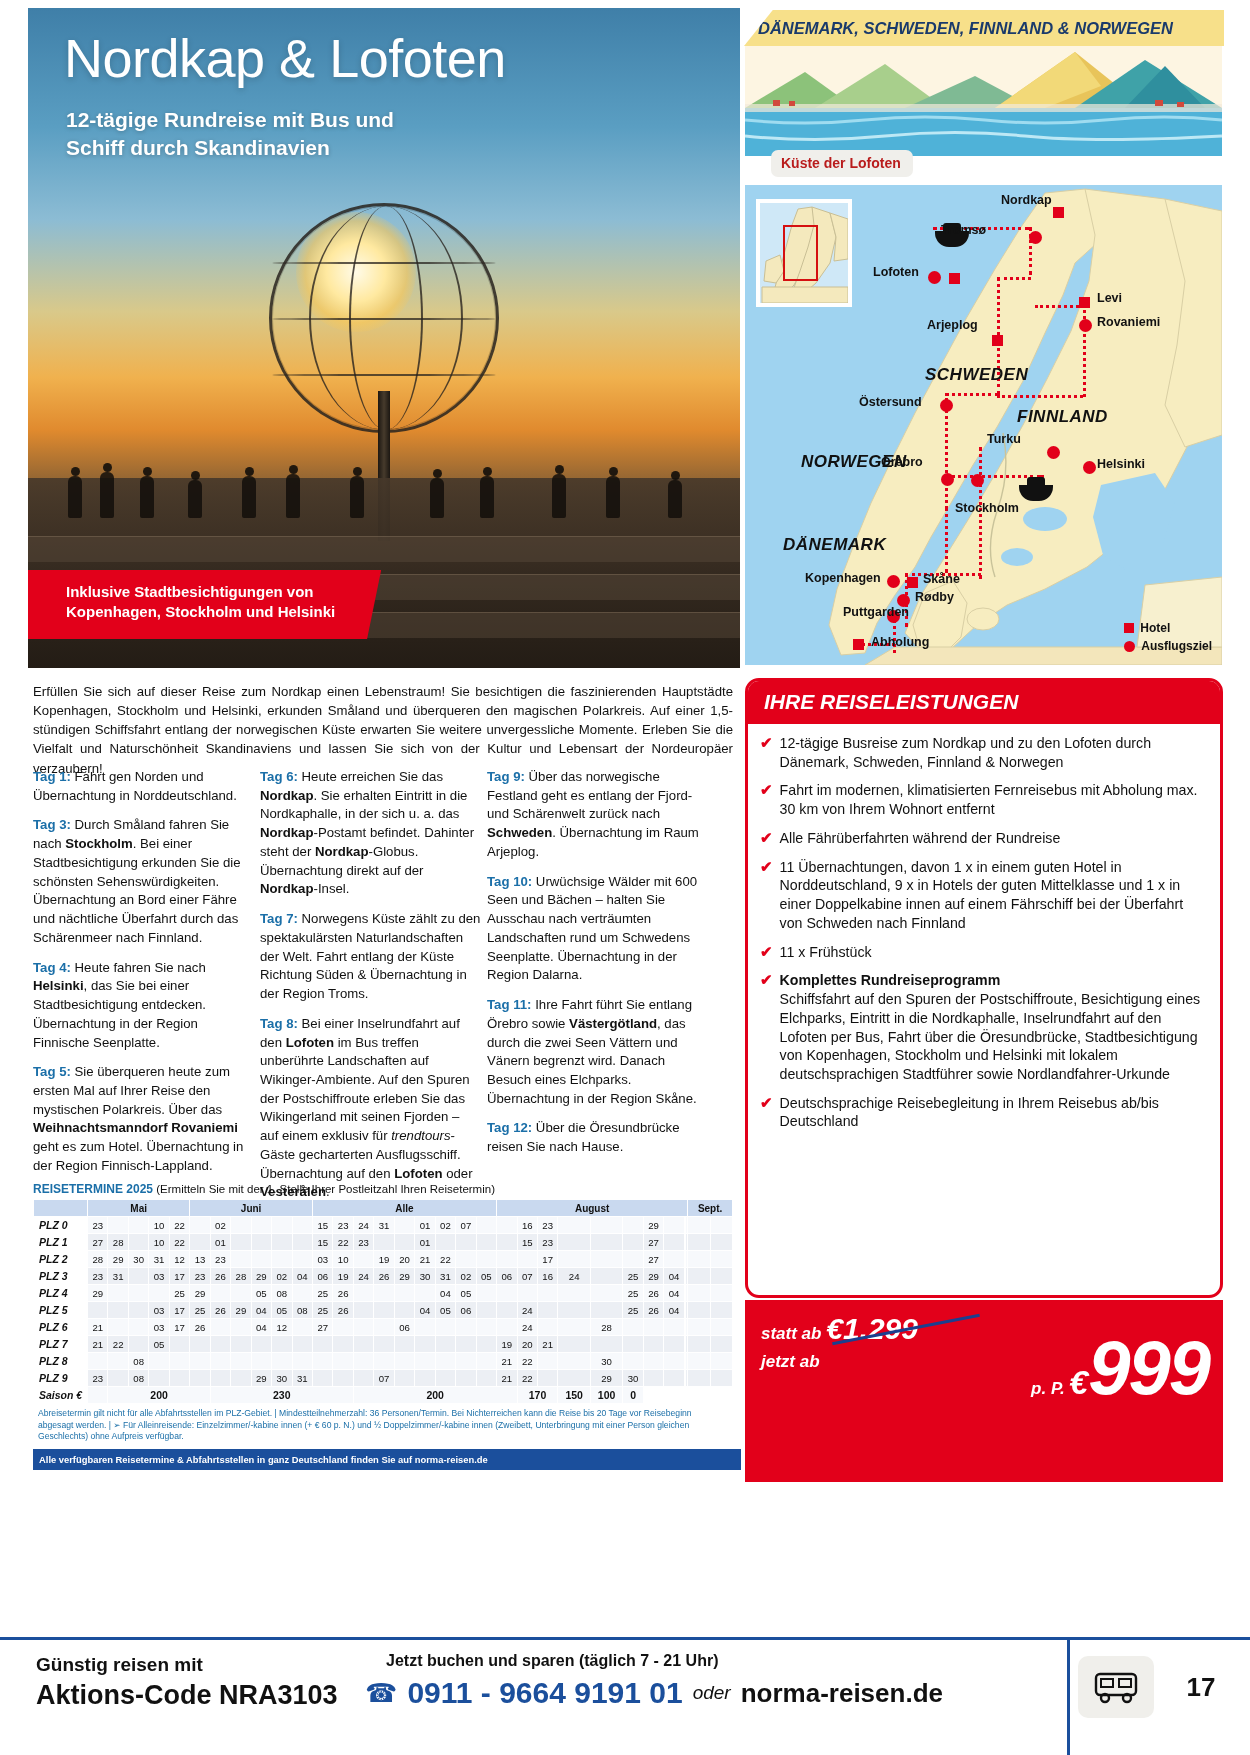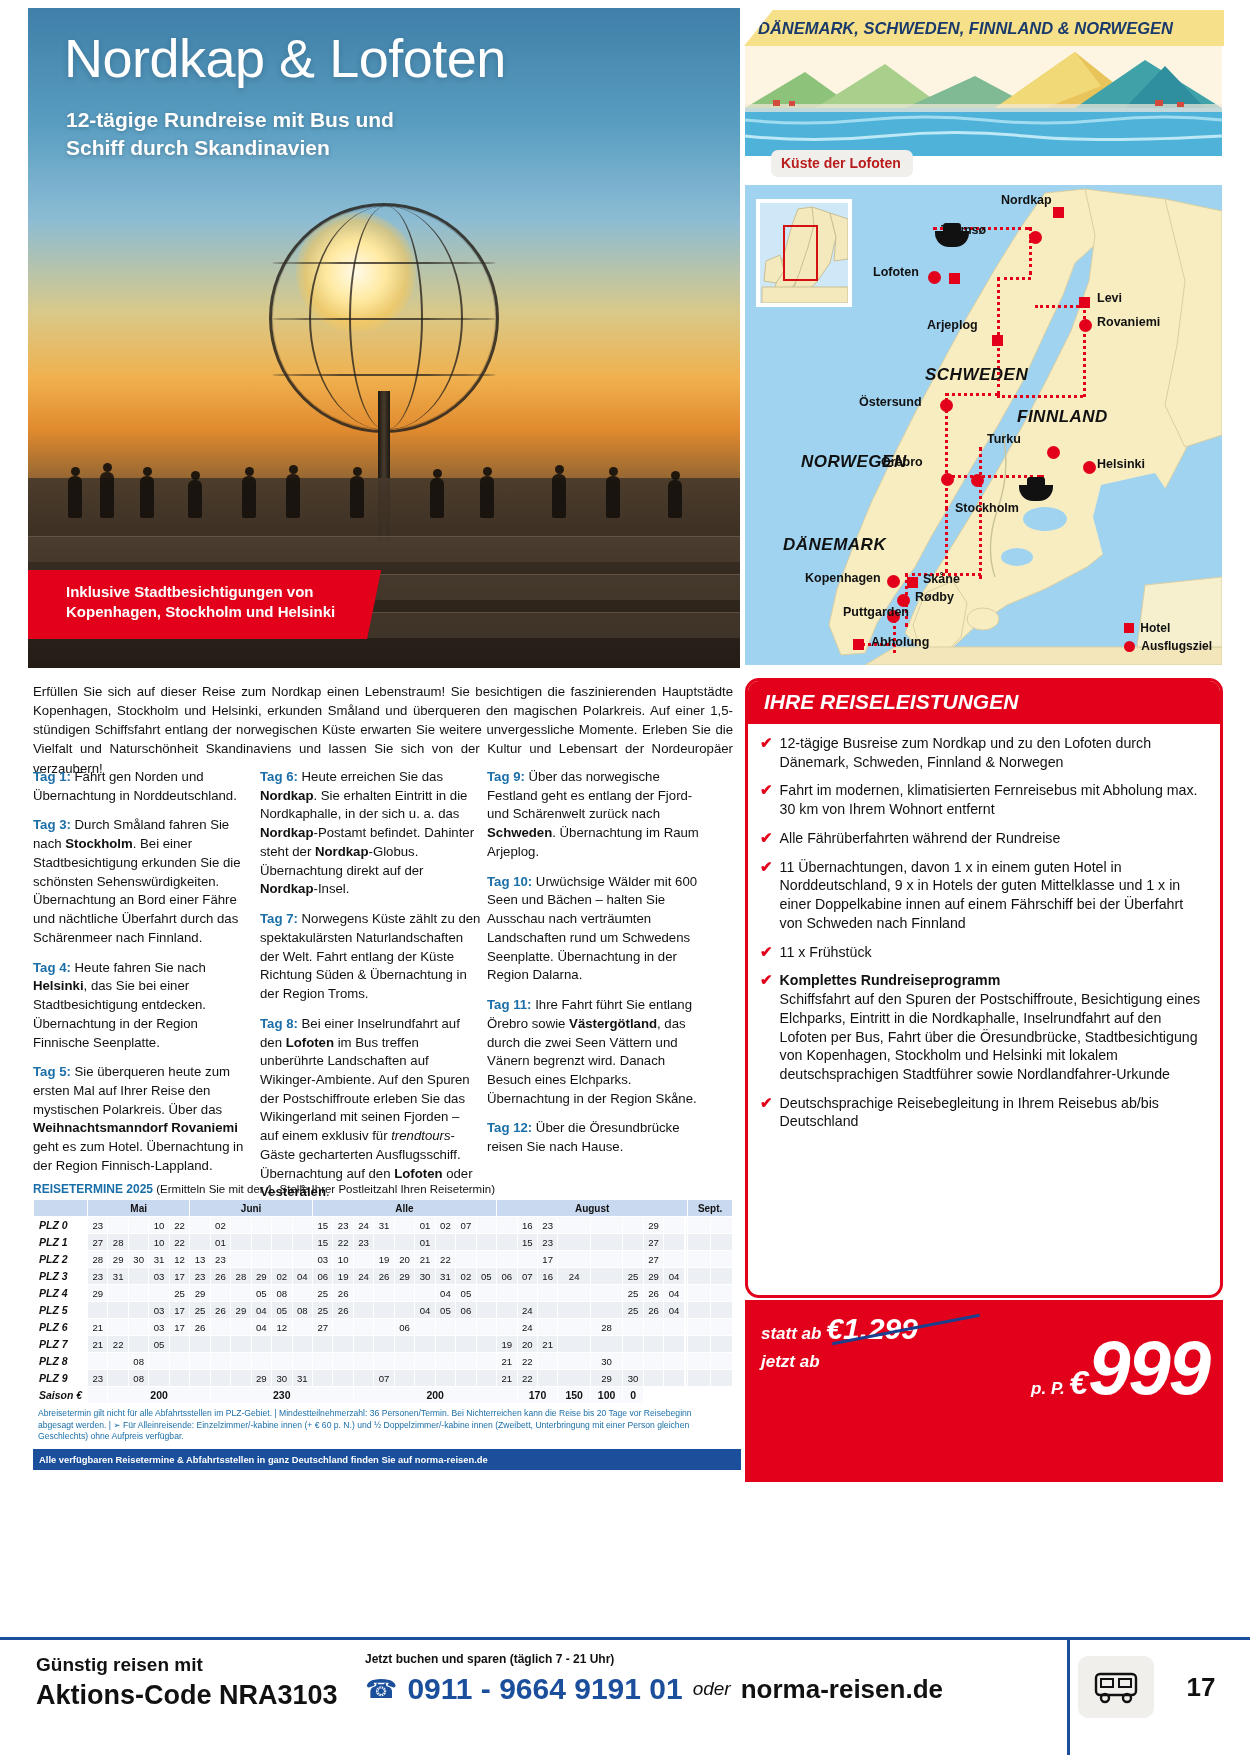--- a/index.html
+++ b/index.html
@@ -236,21 +236,21 @@
 
   
   .footer {
     position:absolute; left:0; bottom:0; width:1250px; height:118px;
     background:#fff; border-top:3px solid #1b4f9c;
   }
   .f-left { position:absolute; left:36px; top:14px; }
   .f-left .l1 { font-size:19px; font-weight:700; color:#111; }
   .f-left .l2 { font-size:27px; font-weight:700; color:#111; margin-top:4px; }
   .f-mid { position:absolute; left:365px; top:12px; text-align:left; }
-  .f-mid .l1 { font-size:12px; font-weight:700; color:#111; }
+  .f-mid .l1 { font-size:16px; font-weight:700; color:#111;margin-left:21px; }
   .f-mid .l2 { margin-top:6px; display:flex; align-items:center; gap:10px; }
   .f-phone { font-size:30px; font-weight:700; color:#1b4f9c; }
   .f-oder { font-size:19px; font-style:italic; color:#111; }
   .f-site { font-size:26px; font-weight:700; color:#111; }
   .phone-ico { color:#1b4f9c; font-size:26px; }
   .f-busbox {
     position:absolute; right:96px; top:16px; width:76px; height:62px;
     background:#f0efeb; border-radius:10px; display:flex; align-items:center; justify-content:center;
   }
   .f-pagebox {

